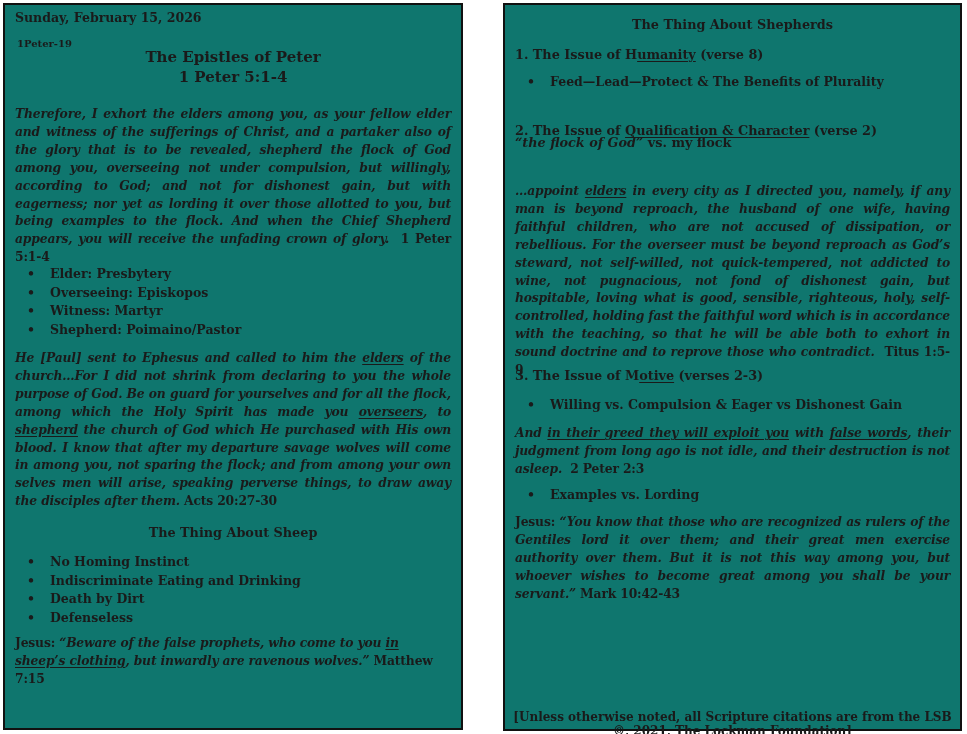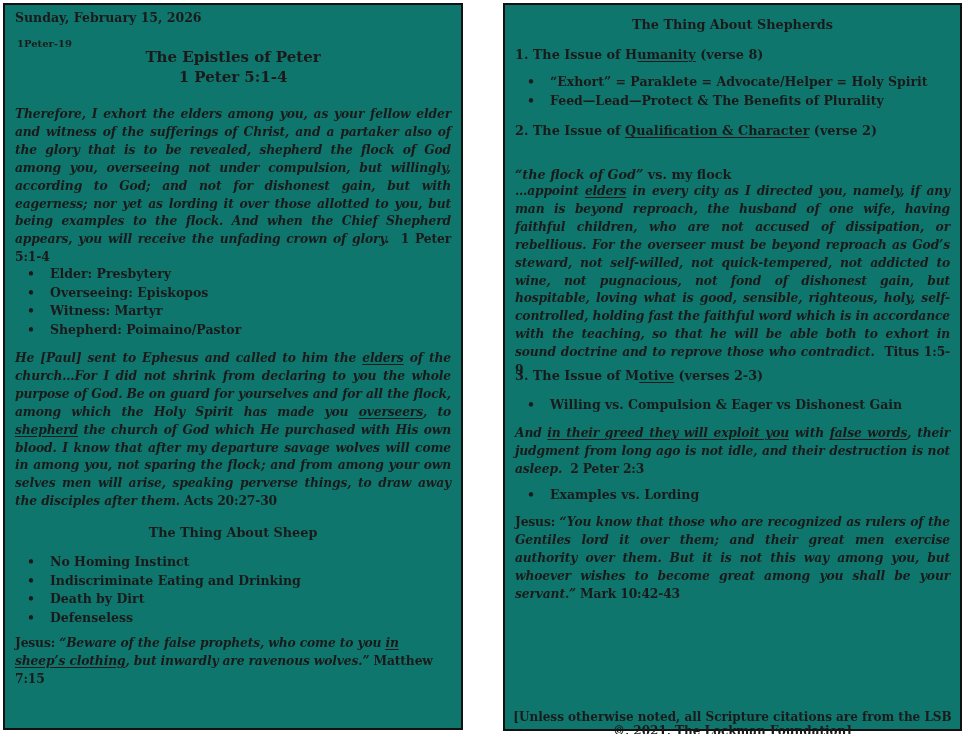--- a/index.html
+++ b/index.html
@@ -82,31 +82,30 @@
 <div id="right" class="panel">
   <div class="abs h center" style="top:11px;">The Thing About Shepherds</div>
 
   <div class="inner" style="top:41px;">
     <div class="h">
       <span>1. The Issue of H</span><span class="u">umanity</span><span> (verse 8)</span>
     </div>
   </div>
   <div class="inner" style="top:68px;">
     <ul class="bl">
-      <li>“Exhort” = Paraklete = Advocate/Helper = Holy Spirit</li>
       <li>Feed—Lead—Protect &amp; The Benefits of Plurality</li>
     </ul>
   </div>
 
   <div class="inner" style="top:117px;">
     <div class="h">
       <span>2. The Issue of </span><span class="u">Qualification &amp; C</span><span class="u">haracter</span><span> (verse 2)</span>
     </div>
   </div>
-  <div class="inner" style="top:161px;">
+  <div class="inner" style="top:129px;">
     <div class="h">
       <span class="i">“the flock of God”</span><span> vs. my flock</span>
     </div>
   </div>
   <div class="inner" style="top:177px;">
     <div class="para just">
       <span>…appoint </span><span class="u">elders</span><span> in every city as I directed you, namely, if any man is beyond reproach, the husband of one wife, having faithful children, who are not accused of dissipation, or rebellious. For the overseer must be beyond reproach as God’s steward, not self-willed, not quick-tempered, not addicted to wine, not pugnacious, not fond of dishonest gain, but hospitable, loving what is good, sensible, righteous, holy, self-controlled, holding fast the faithful word which is in accordance with the teaching, so that he will be able both to exhort in sound doctrine and to reprove those who contradict.</span>&nbsp;
       <span class="ref">Titus 1:5-9</span>
     </div>
   </div>

